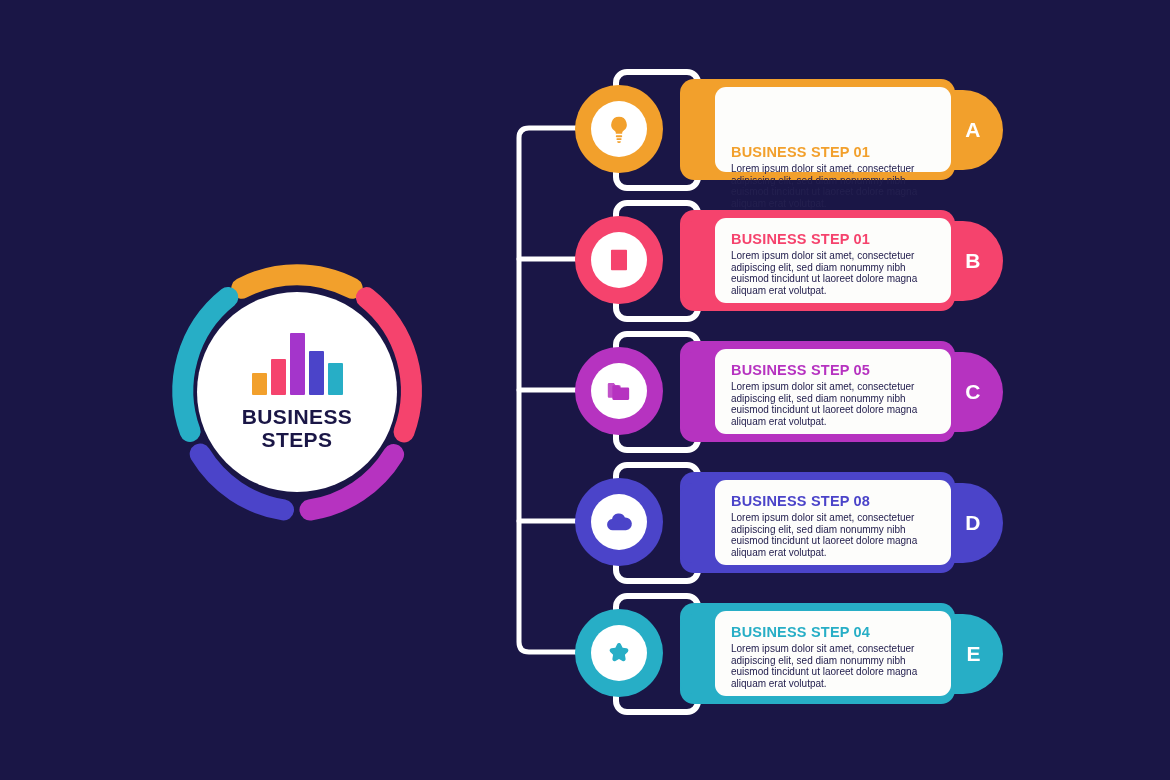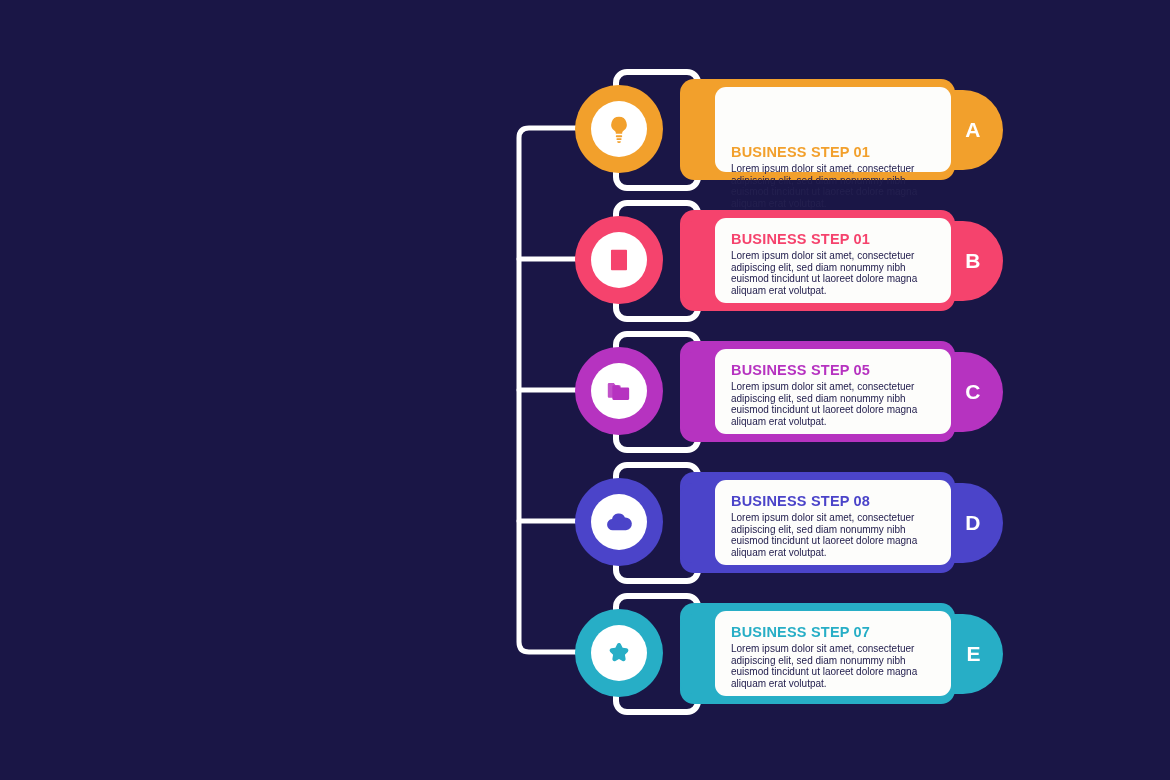--- a/index.html
+++ b/index.html
@@ -181,20 +181,45 @@
     align-items: center;
     justify-content: center;
   }
   .circle-inner svg { display: block; }
 </style>
 </head>
 <body>
 
 <div id="stage">
 
+  <div id="emblem">
+    <svg width="268" height="268" viewBox="0 0 268 268">
+
+      <g fill="none" stroke-linecap="round" stroke-width="21">
+        <path id="arc0" stroke="#f2a02c" d="M 78.8 30.3 A 119 119 0 0 1 189.2 30.3"></path>
+        <path id="arc1" stroke="#f5436d" d="M 203.4 39.6 A 119 119 0 0 1 241.0 173.9"></path>
+        <path id="arc2" stroke="#b633c0" d="M 230.6 196.5 A 119 119 0 0 1 147.0 252.0"></path>
+        <path id="arc3" stroke="#4b44c9" d="M 120.5 251.9 A 119 119 0 0 1 37.2 196.0"></path>
+        <path id="arc4" stroke="#27aec6" d="M 27.1 173.4 A 119 119 0 0 1 64.9 39.4"></path>
+      </g>
+    </svg>
+    <div id="emblem-inner">
+      <div id="emblem-bars">
+        <div class="ebar" style="height: 22px; background: rgb(242, 160, 44);"></div>
+        <div class="ebar" style="height: 36px; background: rgb(245, 67, 109);"></div>
+        <div class="ebar" style="height: 62px; background: rgb(164, 53, 203);"></div>
+        <div class="ebar" style="height: 44px; background: rgb(75, 68, 201);"></div>
+        <div class="ebar" style="height: 32px; background: rgb(39, 174, 198);"></div>
+      </div>
+      <div id="emblem-title">
+        <span>BUSINESS</span>
+        <span>STEPS</span>
+      </div>
+    </div>
+  </div>
 
   <svg id="bracket" viewBox="0 0 140 670">
     <g fill="none" stroke="#ffffff" stroke-width="5" stroke-linecap="round" stroke-linejoin="round">
 
       <path d="M 110 73 L 24 73 Q 14 73 14 83 L 14 587 Q 14 597 24 597 L 110 597"></path>
 
       <path d="M 14 204 L 110 204"></path>
       <path d="M 14 335 L 110 335"></path>
       <path d="M 14 466 L 110 466"></path>
     </g>
@@ -296,21 +321,21 @@
     </div>
   </div>
       <div class="row" style="top: 586px;">
     <div class="frame"></div>
     <div class="plate-back" style="background: rgb(39, 174, 198);"></div>
     <div class="plate-tab" style="background: rgb(39, 174, 198);"></div>
     <div class="cap" style="background: rgb(39, 174, 198);">
       <span class="cap-letter">E</span>
     </div>
     <div class="card">
-      <p class="card-title" style="color: rgb(39, 174, 198);">BUSINESS STEP 07</p>
+      <p class="card-title" style="color: rgb(39, 174, 198);">BUSINESS STEP 04</p>
       <p class="card-body">Lorem ipsum dolor sit amet, consectetuer adipiscing elit, sed diam nonummy nibh euismod tincidunt ut laoreet dolore magna aliquam erat volutpat.</p>
     </div>
     <div class="circle" style="background: rgb(39, 174, 198);">
       <div class="circle-inner">
         <span class="icon-slot">
               <svg width="28" height="28" viewBox="0 0 24 24" fill="#27aec6">
                 <path d="M12 3.4c.7 0 1.3.42 1.62 1.06l1.5 3.05 3.37.5c1.5.22 2.1 2.06 1.02 3.12l-2.44 2.37.58 3.36c.25 1.48-1.3 2.62-2.63 1.92L12 17.2l-3.02 1.58c-1.33.7-2.88-.44-2.63-1.92l.58-3.36-2.44-2.37c-1.08-1.06-.48-2.9 1.02-3.12l3.37-.5 1.5-3.05A1.8 1.8 0 0 1 12 3.4z"></path>
               </svg>
             </span>
       </div>

